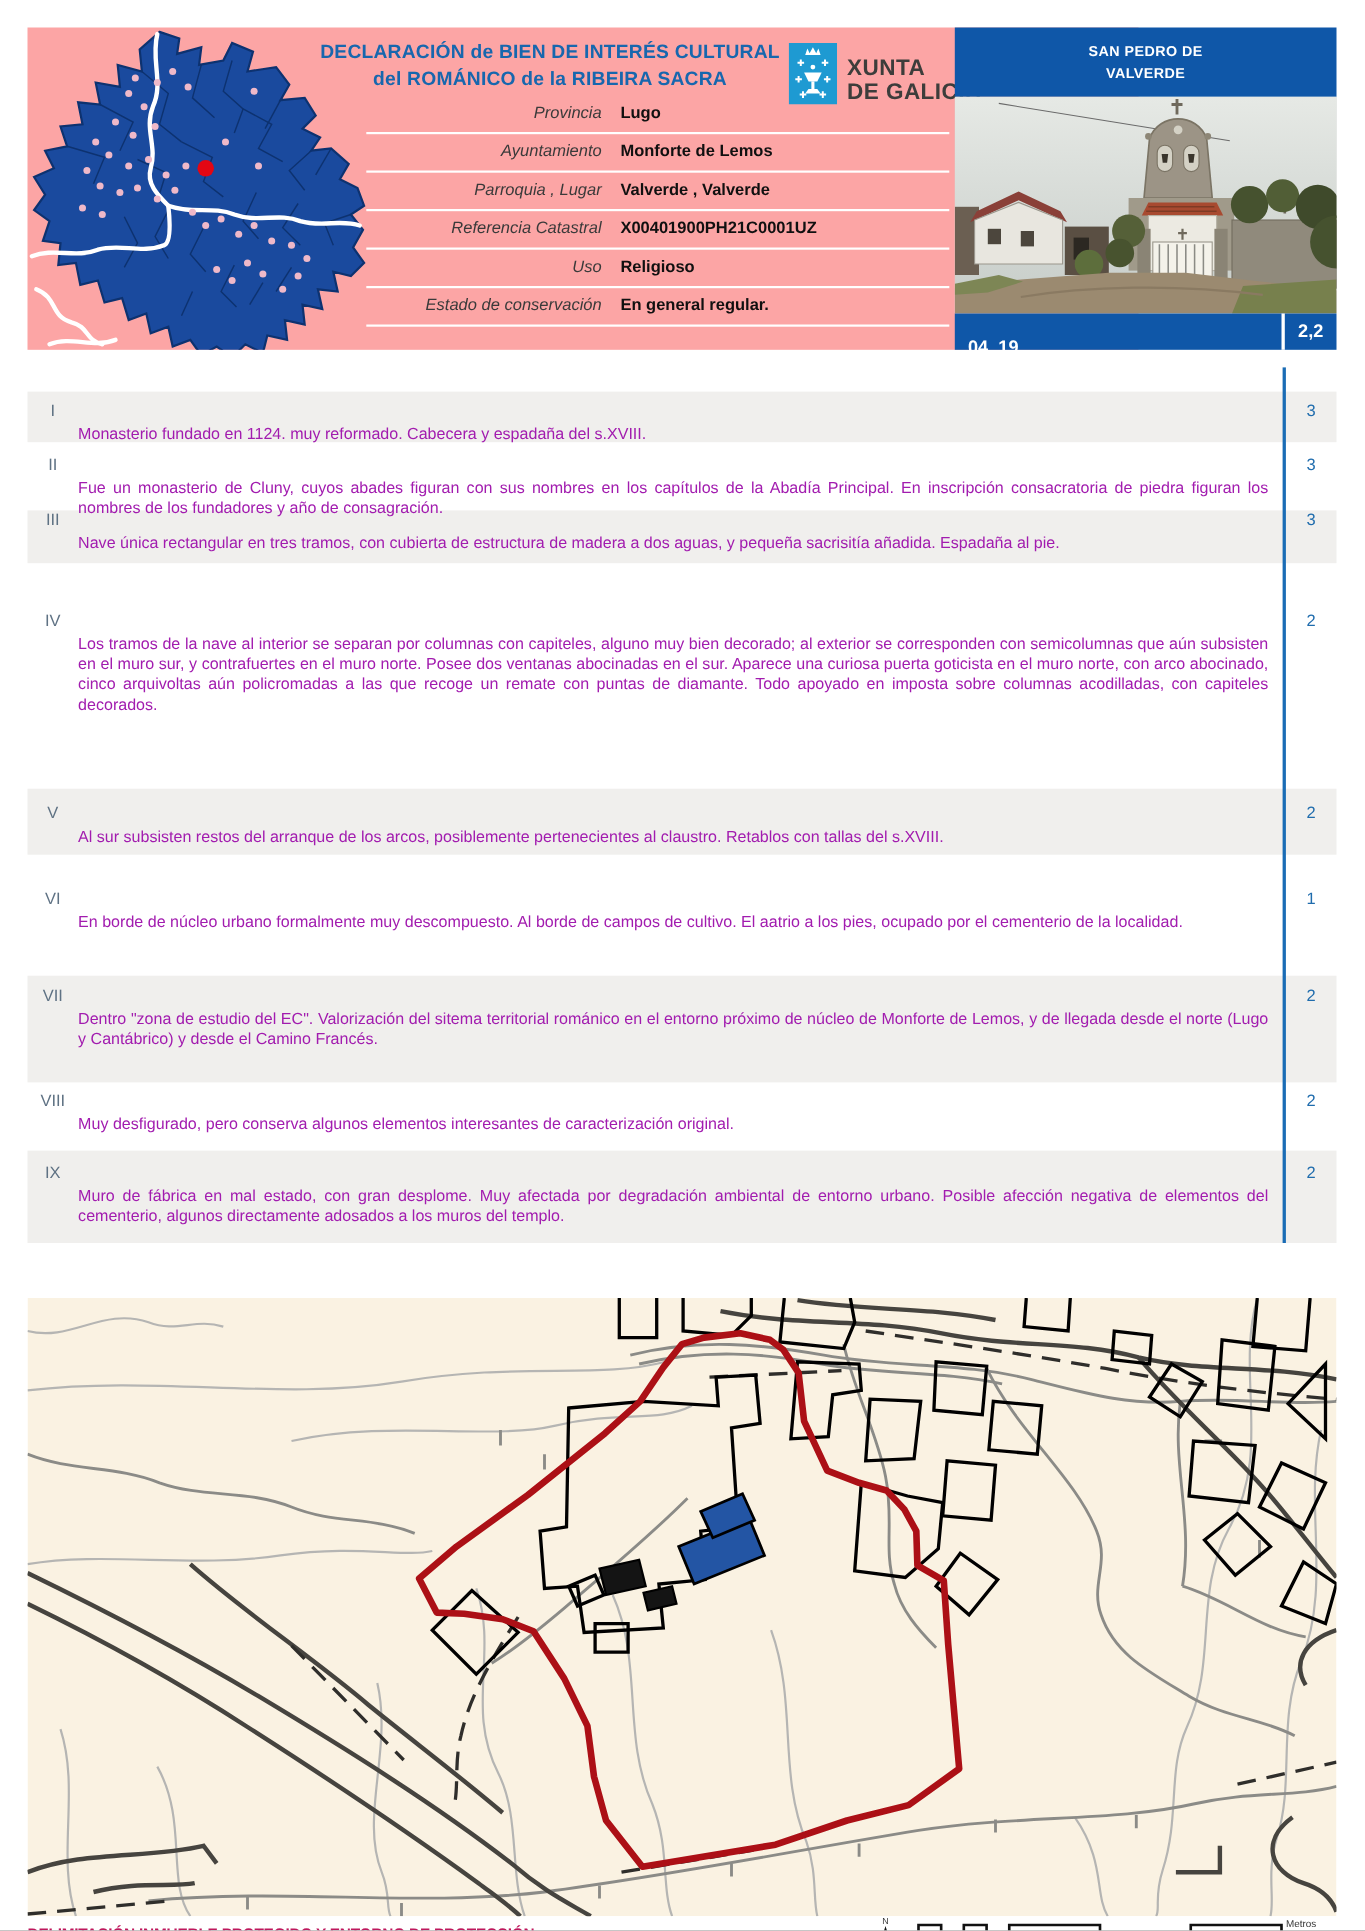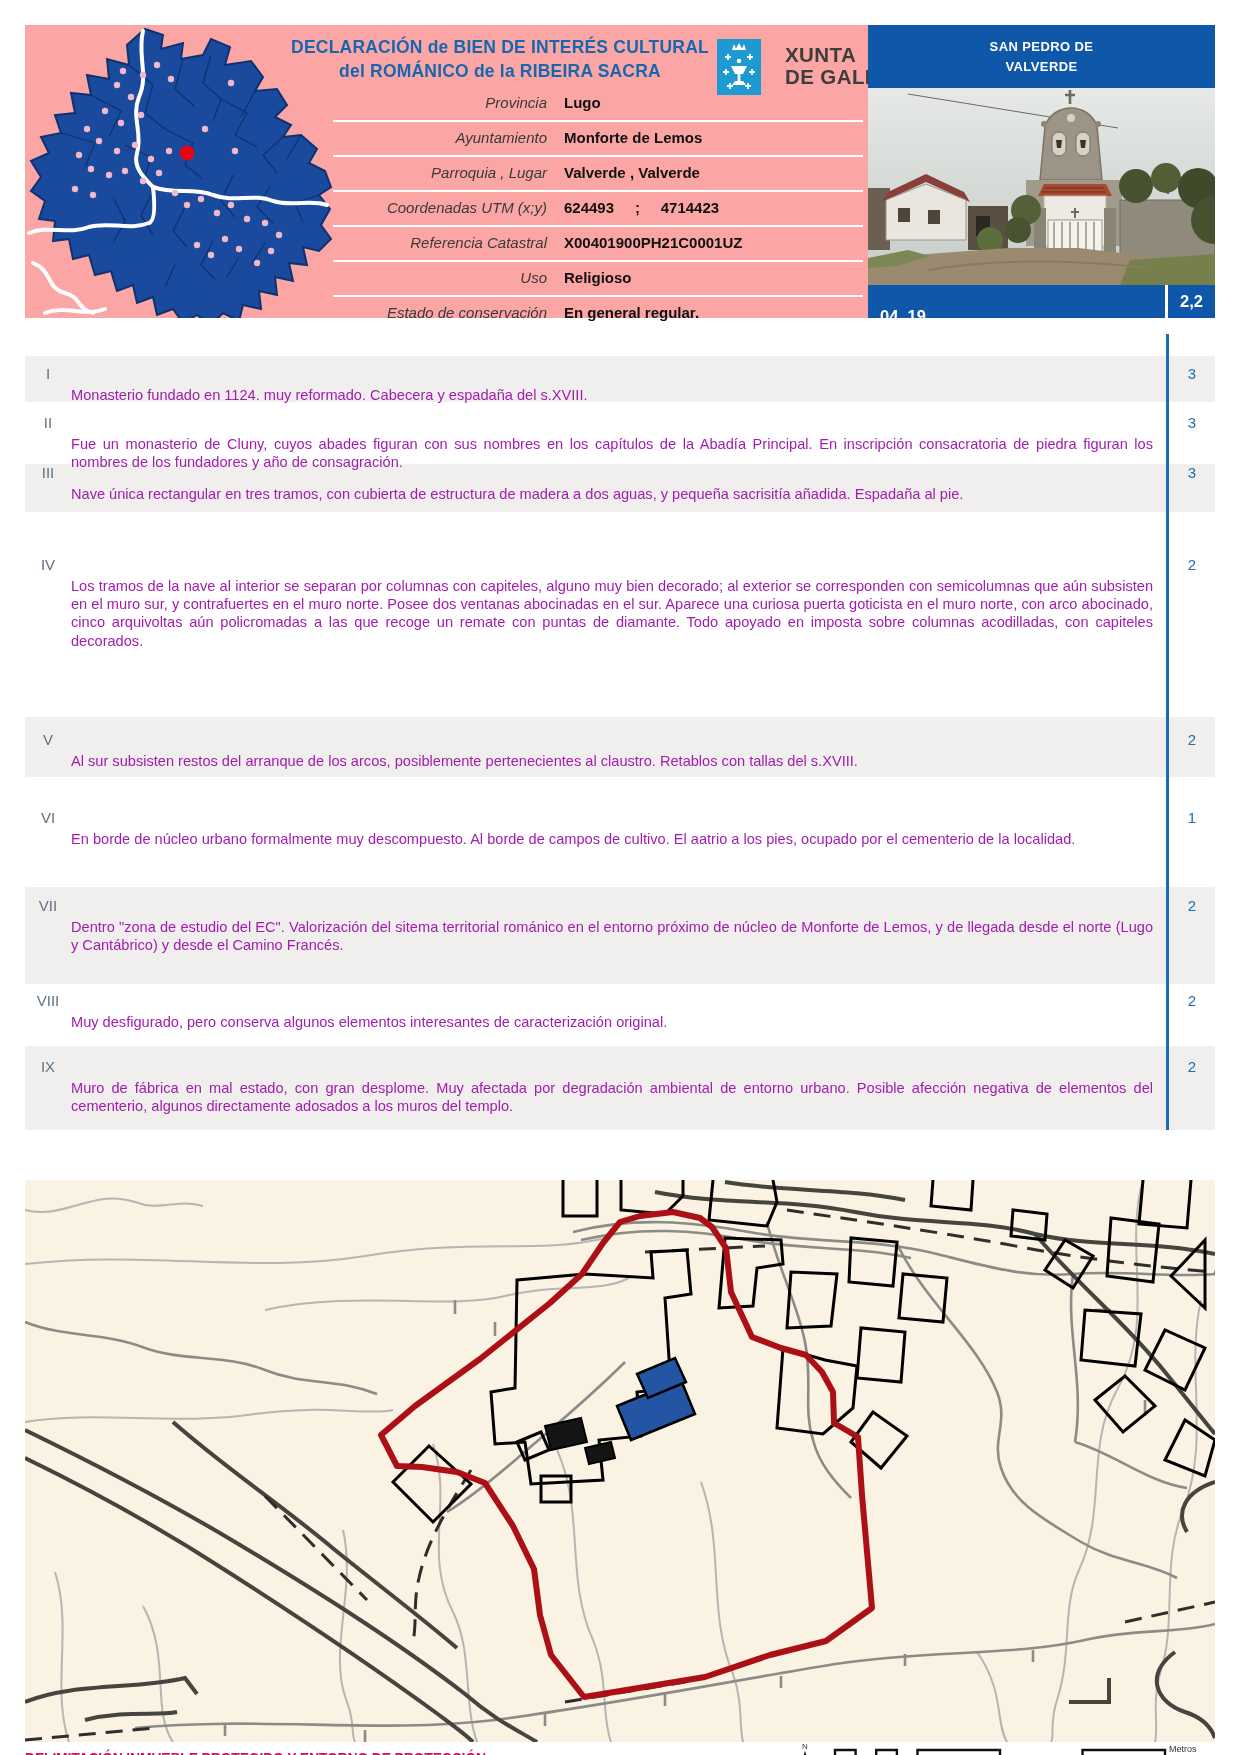--- a/index.html
+++ b/index.html
@@ -4,21 +4,21 @@
 <style>
   html,body{margin:0;padding:0;background:#9a9a9a;}
   .page{width:1241px;height:1755px;background:#ffffff;margin:0 auto;position:relative;
         font-family:"Liberation Sans",sans-serif;box-sizing:border-box;padding:25px 26px 0 25px;overflow:hidden;}
 
   
   .hdr{position:relative;width:1010px;height:293px;background:#fca5a5;}
   .gal-map{position:absolute;left:0;top:0;}
   .hdr-title{position:absolute;left:252px;top:10px;width:446px;text-align:center;
              color:#1767ae;font-weight:bold;font-size:17.5px;line-height:1.38;letter-spacing:0.2px;}
-  .logo{position:absolute;left:692px;top:14px;display:flex;gap:24px;align-items:flex-start;}
+  .logo{position:absolute;left:692px;top:14px;display:flex;gap:9px;align-items:flex-end;}
   .logo-text{color:#3d3d3b;font-size:20.5px;line-height:1.08;font-weight:600;padding-top:5px;letter-spacing:0.4px;}
   .fields{position:absolute;left:308px;top:62px;width:530px;}
   .frow{display:flex;align-items:baseline;border-bottom:2px solid #ffffff;padding:7px 0 5px;min-height:21px;}
   .flabel{width:214px;text-align:right;font-style:italic;color:#3a3a3a;font-size:15px;flex-shrink:0;}
   .fvalue{margin-left:17px;font-weight:bold;color:#101010;font-size:15px;}
 
   .panel{position:absolute;left:843px;top:0;width:347px;height:293px;display:flex;flex-direction:column;}
   .panel-title{background:#0f57a8;color:#fff;font-weight:bold;font-size:13px;text-align:center;
                height:63px;display:flex;flex-direction:column;justify-content:center;line-height:1.5;letter-spacing:0.4px;}
   .panel-photo{height:197px;background:#cfd4d0;}
@@ -171,24 +171,20 @@
       </div>
       <div class="frow">
         <div class="flabel">Ayuntamiento</div>
         <div class="fvalue">Monforte de Lemos</div>
       </div>
       <div class="frow">
         <div class="flabel">Parroquia , Lugar</div>
         <div class="fvalue">Valverde , Valverde</div>
       </div>
       <div class="frow">
-        <div class="flabel">Coordenadas UTM (x;y)</div>
-        <div class="fvalue">624493&nbsp;&nbsp;&nbsp;&nbsp;&nbsp;;&nbsp;&nbsp;&nbsp;&nbsp;&nbsp;4714423</div>
-      </div>
-      <div class="frow">
         <div class="flabel">Referencia Catastral</div>
         <div class="fvalue">X00401900PH21C0001UZ</div>
       </div>
       <div class="frow">
         <div class="flabel">Uso</div>
         <div class="fvalue">Religioso</div>
       </div>
       <div class="frow">
         <div class="flabel">Estado de conservación</div>
         <div class="fvalue">En general regular.</div>

